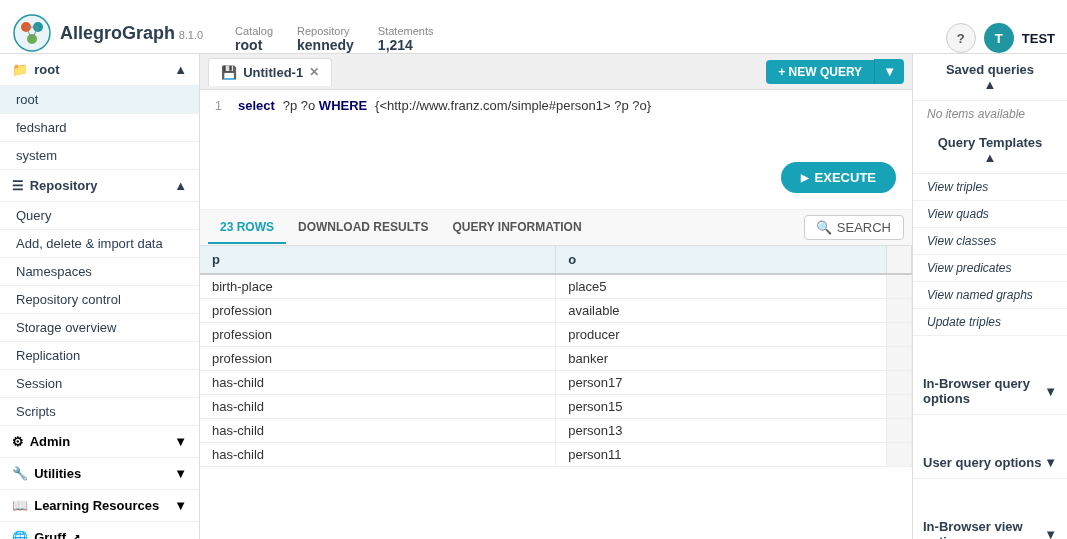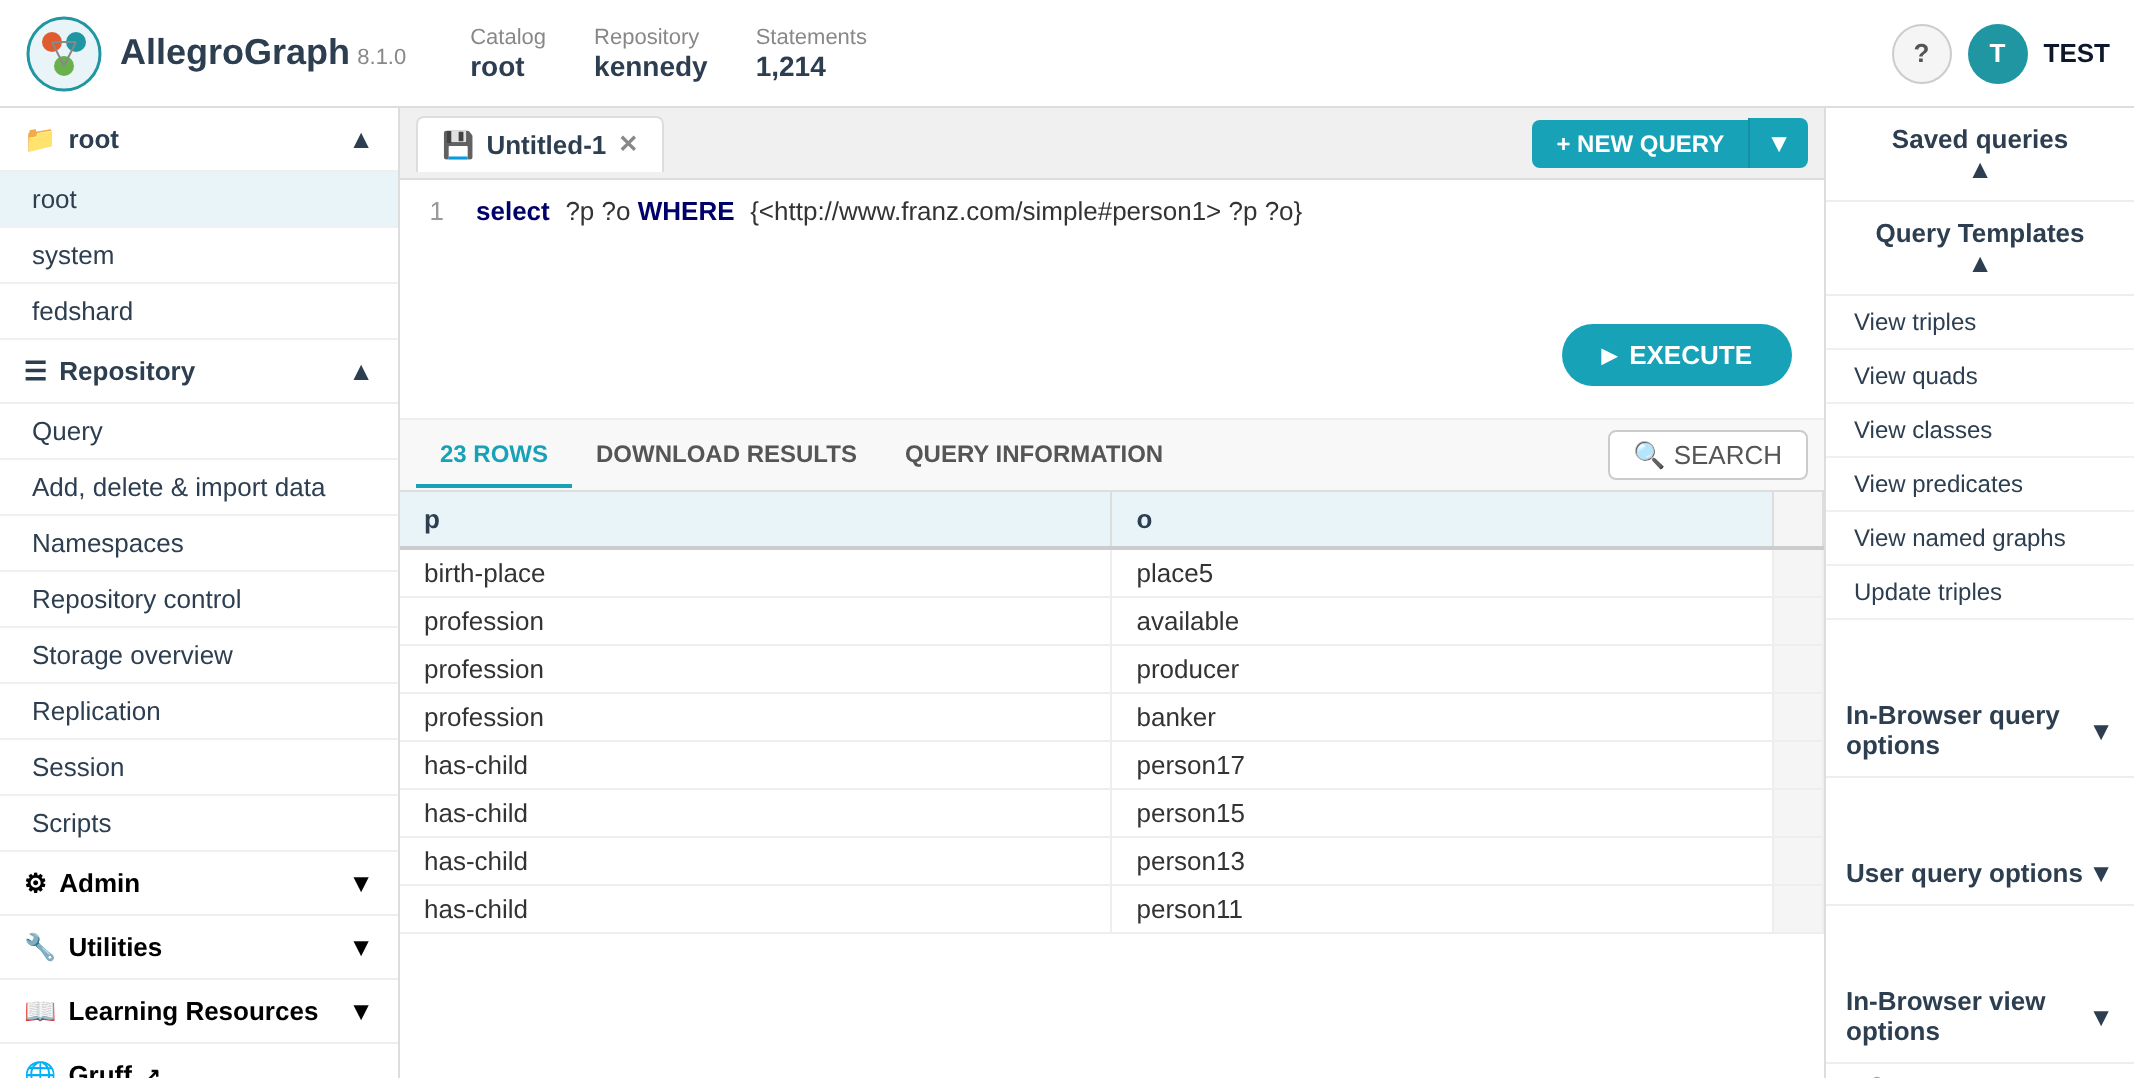--- a/index.html
+++ b/index.html
@@ -1,21 +1,21 @@
 <!DOCTYPE html>
 <html><head>
   <meta charset="utf-8">
   <style>
     * { box-sizing: border-box; margin: 0; padding: 0; font-family: Arial, sans-serif; font-size: 13px; }
     body { display: flex; flex-direction: column; height: 539px; overflow: hidden; background: #f5f5f5; }
 
     
     .header {
-      display: flex; align-items: center; background: #fff; border-bottom: 1px solid #ddd;
-      padding: 16px 12px; height: 54px; flex-shrink: 0;
+      display: flex; align-items: flex-end; background: #fff; border-bottom: 1px solid #ddd;
+      padding: 0 12px; height: 54px; flex-shrink: 0;
     }
     .logo-area { display: flex; align-items: center; gap: 8px; margin-right: 32px; }
     .logo-circle { width: 40px; height: 40px; }
     .logo-text { font-size: 18px; font-weight: bold; color: #2c3e50; }
     .logo-version { font-size: 11px; color: #888; }
     .header-meta { display: flex; gap: 24px; flex: 1; }
     .header-meta-item { display: flex; flex-direction: column; }
     .header-meta-label { font-size: 11px; color: #888; }
     .header-meta-value { font-size: 14px; font-weight: bold; color: #2c3e50; }
     .header-right { display: flex; align-items: center; gap: 8px; }
@@ -132,20 +132,21 @@
       display: flex; flex-direction: column; overflow-y: auto; flex-shrink: 0;
     }
     .panel-section-header {
       display: flex; align-items: center; justify-content: space-between;
       padding: 8px 10px; font-weight: bold; color: #2c3e50; cursor: pointer;
       border-bottom: 1px solid #eee; font-size: 12px; flex-direction: column;
     }
     .panel-item {
       padding: 6px 14px; color: #2c3e50; cursor: pointer; font-size: 12px;
       border-bottom: 1px solid #f0f0f0;
+      font-style: italic;
     }
     .panel-no-items { padding: 6px 14px; color: #888; font-size: 12px; font-style: italic; }
     .panel-collapsible {
       display: flex; align-items: center; justify-content: space-between;
       padding: 8px 10px; font-size: 12px; color: #2c3e50; cursor: pointer;
       border-bottom: 1px solid #eee; font-weight: bold; margin-top: 32px;
     }
     .panel-link-item {
       display: flex; align-items: center; gap: 6px;
       padding: 6px 14px; color: #2c3e50; cursor: pointer; font-size: 12px;
@@ -196,22 +197,22 @@
 
   <div class="sidebar">
     <div class="sidebar-section-header">
       <div style="display:flex;align-items:center;gap:6px;">
         <span>📁</span>
         <span>root</span>
       </div>
       <span>▲</span>
     </div>
     <div class="sidebar-item active">root</div>
+    <div class="sidebar-item">fedshard</div>
     <div class="sidebar-item">system</div>
-    <div class="sidebar-item">fedshard</div>
 
     <div class="sidebar-section-header">
       <div style="display:flex;align-items:center;gap:6px;">
         <span>☰</span>
         <span>Repository</span>
       </div>
       <span>▲</span>
     </div>
     <div class="sidebar-item">Query</div>
     <div class="sidebar-item">Add, delete &amp; import data</div>
@@ -350,20 +351,21 @@
         </div>
       </div>
     </div>
   </div>
 
   <div class="right-panel">
     <div class="panel-section-header">
       <span>Saved queries</span>
       <span>▲</span>
     </div>
+    <div class="panel-no-items">No items available</div>
 
     <div class="panel-section-header">
       <span>Query Templates</span>
       <span>▲</span>
     </div>
     <div class="panel-item">View triples</div>
     <div class="panel-item">View quads</div>
     <div class="panel-item">View classes</div>
     <div class="panel-item">View predicates</div>
     <div class="panel-item">View named graphs</div>

